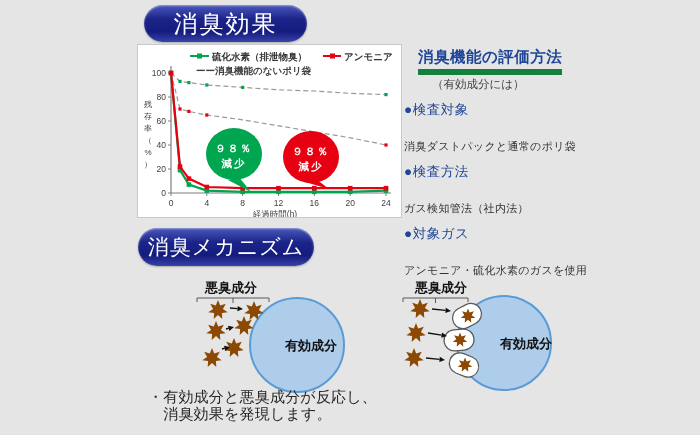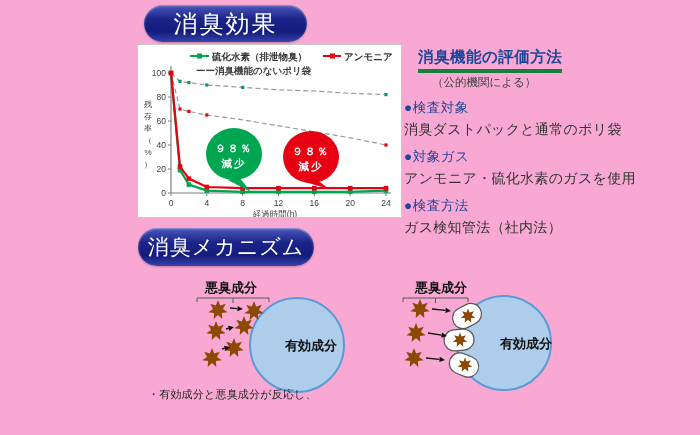--- a/index.html
+++ b/index.html
@@ -1,36 +1,36 @@
 <!DOCTYPE html>
 <html><head>
 <meta charset="utf-8">
 <style>
   html,body{margin:0;padding:0;background:#fff}
-  .page{position:relative;width:700px;height:435px;background:#f9a8d4;overflow:hidden;
+  .page{position:relative;width:700px;height:435px;background:#e5e5e5;overflow:hidden;
         font-family:"Liberation Sans","DejaVu Sans",sans-serif;}
   .pill{position:absolute;display:flex;align-items:center;justify-content:center;color:#fff;
         border-radius:20px;
         background:linear-gradient(180deg,#4b58bd 0%,#1b2489 38%,#141c7d 72%,#3642a8 100%);
         box-shadow:inset 0 1px 2px rgba(255,255,255,.45), 0 1px 2px rgba(0,0,0,.25);}
   .pill1{left:144px;top:5px;width:163px;height:37px;font-size:24px;letter-spacing:2px;}
   .pill2{left:138px;top:228px;width:176px;height:38px;font-size:21px;letter-spacing:1px;font-family:Liberation Serif, serif;}
   .chart-box{position:absolute;left:137px;top:44px;width:263px;height:172px;
              border:1px solid #c9c9c9;background:#fff;}
   .chart-box svg{display:block}
   .eval{position:absolute;left:404px;top:47px;width:292px;}
   .eval-title{display:inline-block;margin-left:14px;font-size:15.5px;font-weight:bold;color:#1F4696;
-              border-bottom:4px solid #15803d;padding-bottom:1px;letter-spacing:.5px;}
+              border-bottom:6px solid #15803d;padding-bottom:1px;letter-spacing:.5px;}
   .eval-sub{margin-left:28px;font-size:11.5px;color:#404040;margin-top:2px;}
   .eval-h{font-size:13.5px;font-weight:normal;color:#1F4696;margin-top:9px;letter-spacing:.5px;}
-  .eval-b{font-size:14px;color:#333;margin-top:4px;letter-spacing:.3px;}
+  .eval-b{font-size:11px;color:#333;margin-top:20px;letter-spacing:.3px;}
   .diagram{position:absolute;width:170px;height:118px;}
   #diagL{left:185px;top:278px}
   #diagR{left:395px;top:278px}
-  .caption{position:absolute;font-size:11px;line-height:1.14;color:#262626;letter-spacing:.2px;}
+  .caption{position:absolute;font-size:15px;line-height:1.14;color:#262626;letter-spacing:.2px;}
   .capL{left:148px;top:388px}
   .capR{left:352px;top:387px}
   .capR .em{color:#CC2222;text-decoration:underline;text-underline-offset:2px;}
   svg text{font-family:"Liberation Sans","DejaVu Sans",sans-serif;}
 </style>
 </head>
 <body>
 
 <div class="page">
 
@@ -119,32 +119,32 @@
         <text x="74" y="14.5" text-anchor="start" font-size="9.5" fill="#333" font-weight="bold">硫化水素（排泄物臭）</text>
         <line x1="185" y1="11" x2="203" y2="11" stroke="#E60012" stroke-width="2"></line>
         <rect x="192" y="8.5" width="5" height="5" fill="#E60012"></rect>
         <text x="206" y="14.5" text-anchor="start" font-size="9.5" fill="#333" font-weight="bold">アンモニア</text>
         <text x="58" y="29" text-anchor="start" font-size="9.5" fill="#404040" font-weight="bold">ーー消臭機能のないポリ袋</text>
       </svg>
     </div>
 
   <div class="eval">
     <div class="eval-title">消臭機能の評価方法</div>
-    <div class="eval-sub">（公的機関による）</div>
+    <div class="eval-sub">（有効成分には）</div>
     <div>
       <div class="eval-h">●検査対象</div>
       <div class="eval-b">消臭ダストパックと通常のポリ袋</div>
     </div>
     <div>
+      <div class="eval-h">●検査方法</div>
+      <div class="eval-b">ガス検知管法（社内法）</div>
+    </div>
+    <div>
       <div class="eval-h">●対象ガス</div>
       <div class="eval-b">アンモニア・硫化水素のガスを使用</div>
-    </div>
-    <div>
-      <div class="eval-h">●検査方法</div>
-      <div class="eval-b">ガス検知管法（社内法）</div>
     </div>
   </div>
 
   <div class="pill pill2">
     <span>消臭メカニズム</span>
   </div>
 
   <div class="diagram" id="diagL"><svg width="170" height="118" viewBox="0 0 170 118">
         <text x="46" y="14" text-anchor="middle" font-size="13" fill="#111" font-weight="bold">悪臭成分</text>
         <line x1="12" y1="20" x2="84" y2="20" stroke="#595959" stroke-width="1"></line>
@@ -192,16 +192,17 @@
         <polygon points="56,33 50.3,35.0 50.8,29.8" fill="#111"></polygon>
         <line x1="33" y1="55" x2="46.6" y2="57.1" stroke="#111" stroke-width="1.4"></line>
         <polygon points="52,58 46.2,59.7 47.0,54.6" fill="#111"></polygon>
         <line x1="31" y1="80" x2="44.5" y2="81.4" stroke="#111" stroke-width="1.4"></line>
         <polygon points="50,82 44.3,84.0 44.8,78.8" fill="#111"></polygon>
         <text x="131" y="70" text-anchor="middle" font-size="13" fill="#111" font-weight="bold">有効成分</text>
       </svg></div>
 
   <div class="caption capL">
     <div>・有効成分と悪臭成分が反応し、</div>
+    <div>　消臭効果を発現します。</div>
   </div>
 
 
 </div>
 
 </body></html>

